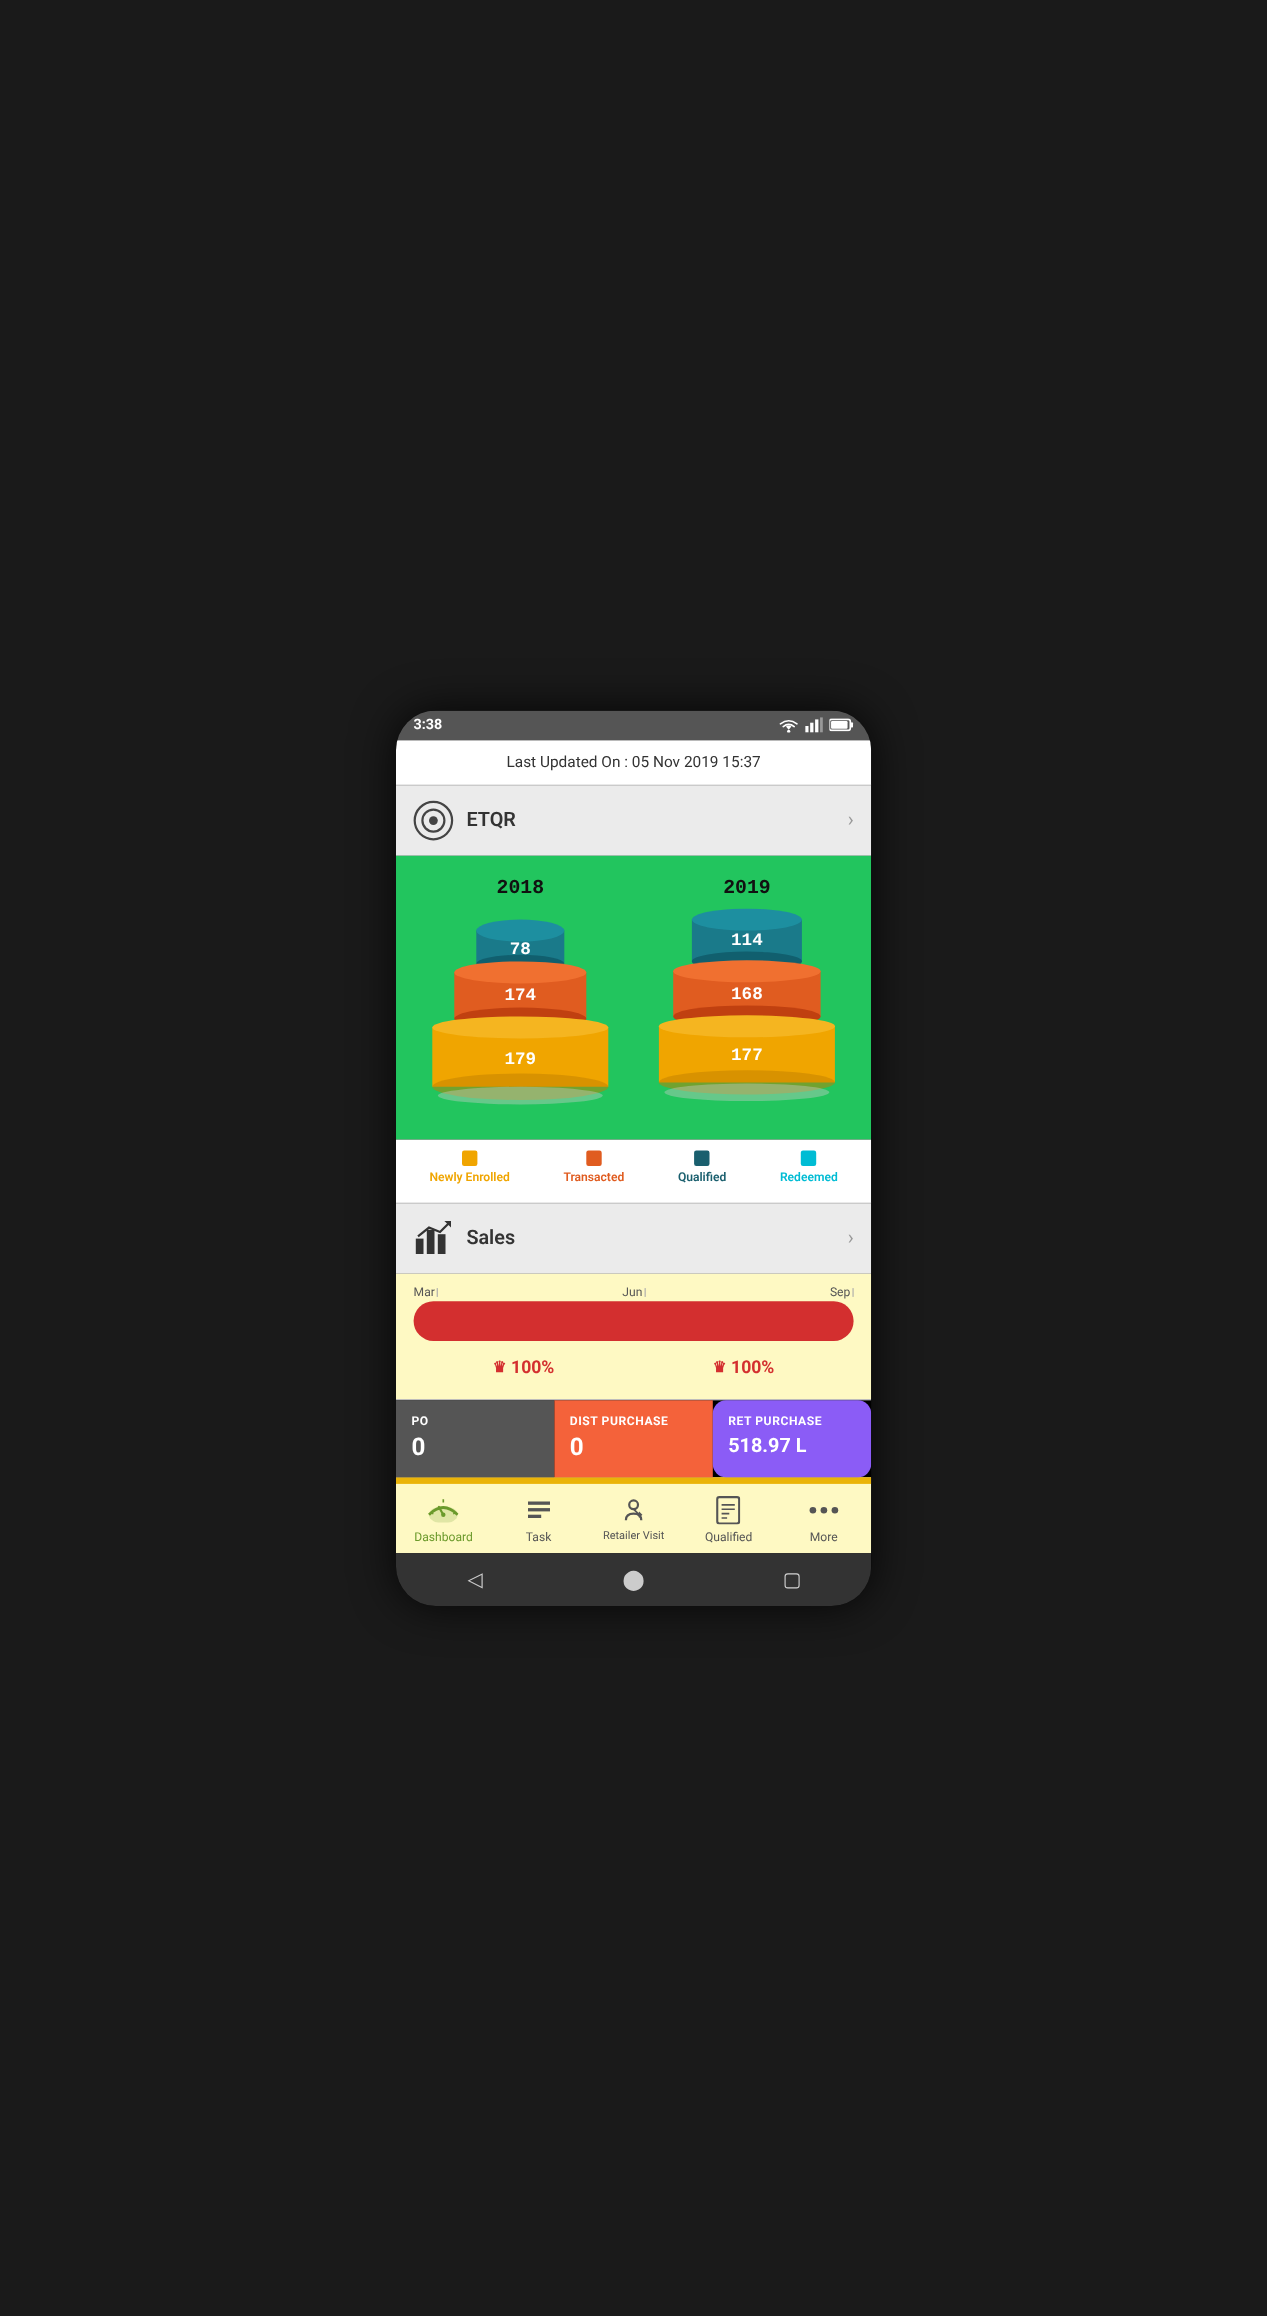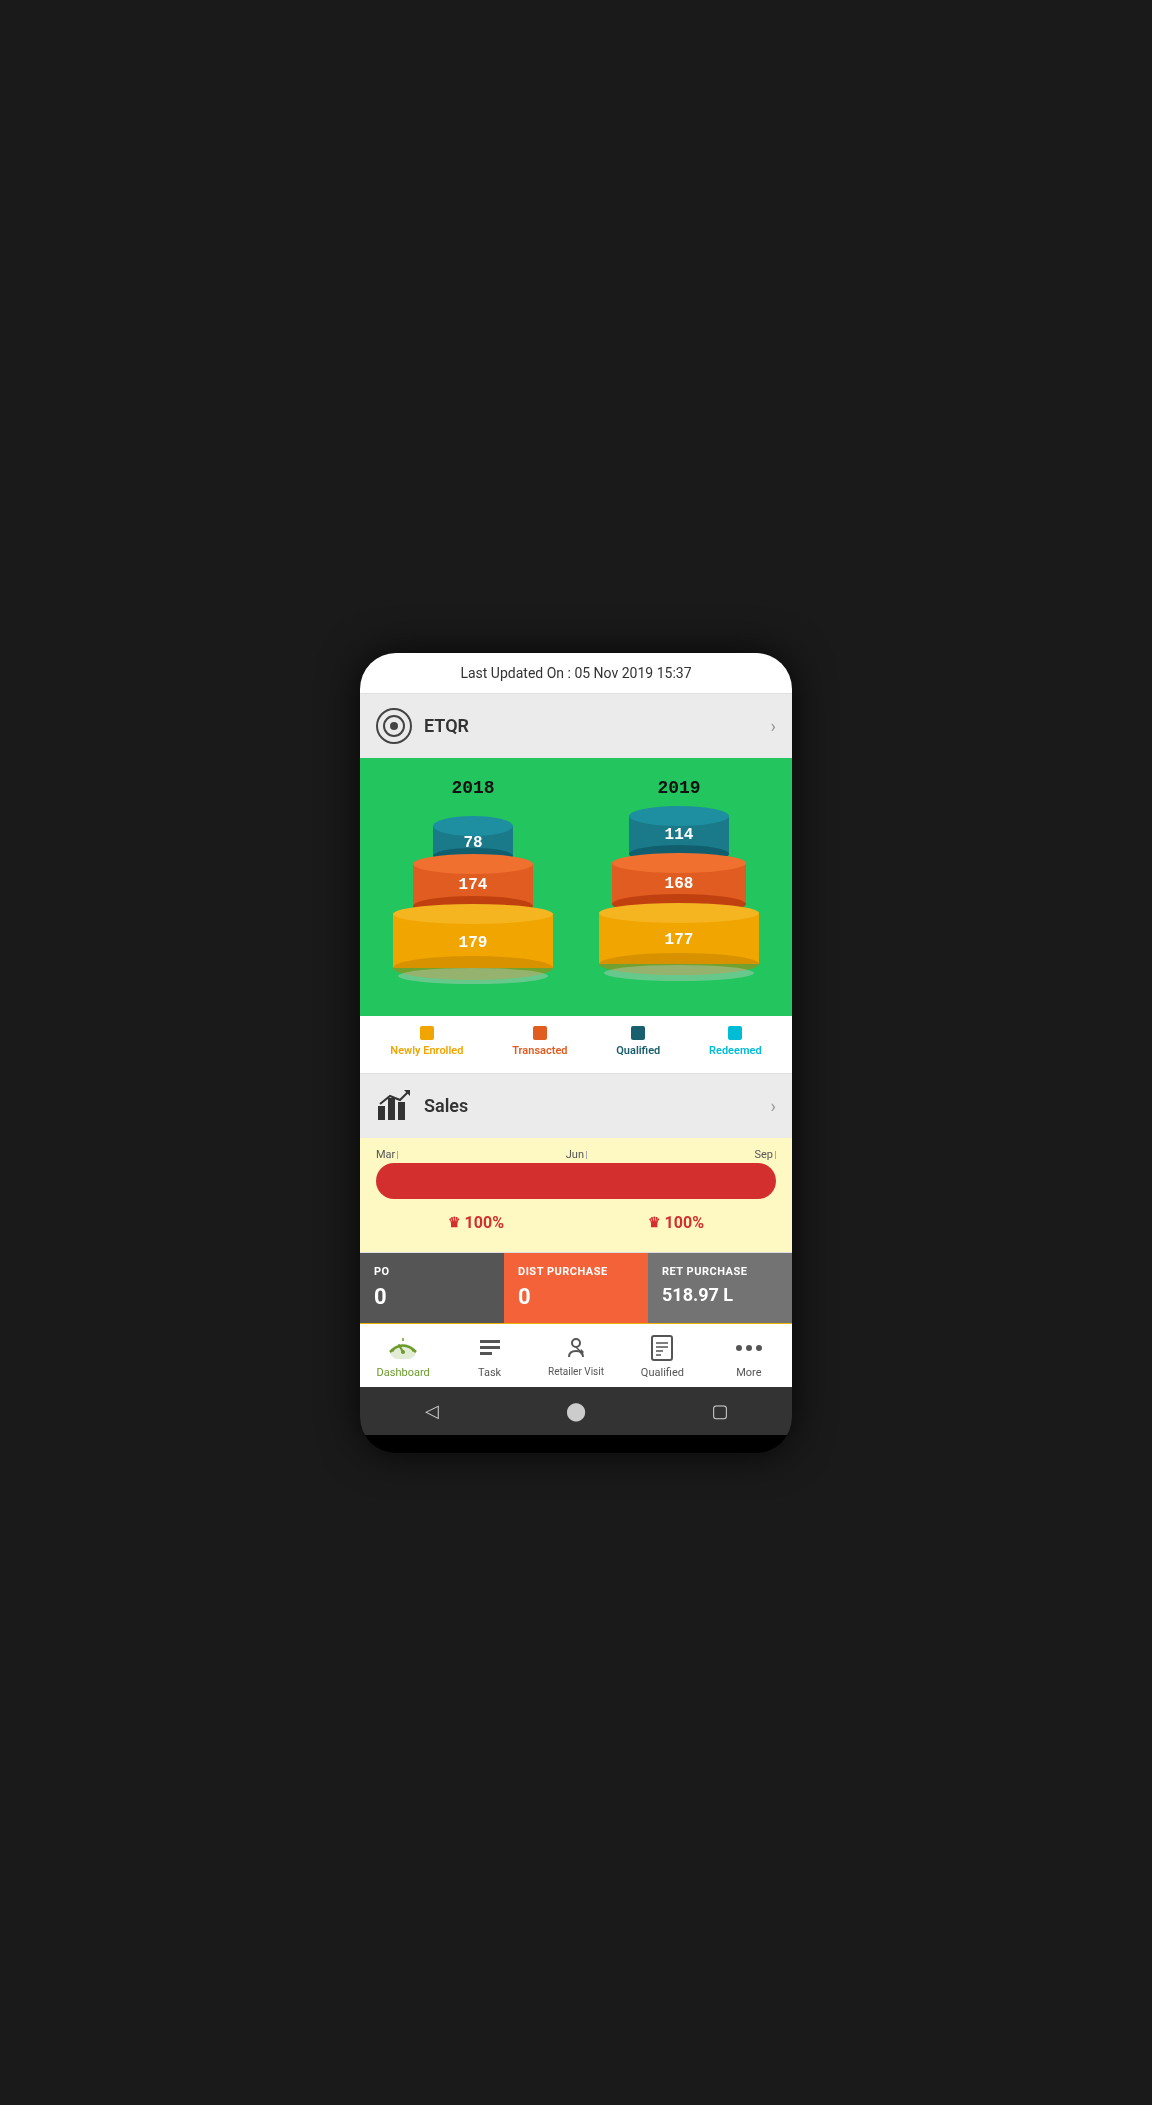--- a/index.html
+++ b/index.html
@@ -178,36 +178,36 @@
     }
     .stat-box {
       flex: 1;
       padding: 12px 14px 14px;
       display: flex;
       flex-direction: column;
       gap: 6px;
     }
     .stat-box:nth-child(1) { background: #555; }
     .stat-box:nth-child(2) { background: #f4623a; }
-    .stat-box:nth-child(3) { background: #737373; }
+    .stat-box:nth-child(3) { background: #8b5cf6; border-radius: 12px; }
     .stat-label {
       font-size: 11px;
       font-weight: bold;
       color: #fff;
       letter-spacing: 0.5px;
     }
     .stat-value {
       font-size: 22px;
       font-weight: bold;
       color: #fff;
     }
     .bottom-nav {
-      background: #ffffff;
-      display: flex;
-      border-top: 1px solid #eab308;
+      background: #fef9c3;
+      display: flex;
+      border-top: 6px solid #eab308;
     }
     .nav-item {
       flex: 1;
       display: flex;
       flex-direction: column;
       align-items: center;
       padding: 10px 4px 8px;
       cursor: pointer;
       gap: 4px;
     }
@@ -283,20 +283,46 @@
       background: #aaa;
       margin-left: 2px;
       vertical-align: middle;
     }
   </style>
 </head>
 <body>
 
 <div class="phone-frame">
 
+  <div class="status-bar">
+    <span>3:38</span>
+    <div class="status-icons">
+
+      <svg width="18" height="14" viewBox="0 0 18 14">
+        <path d="M9 11.5 L11.5 8.5 Q9 6.5 6.5 8.5 Z" fill="white"></path>
+        <path d="M9 11.5 Q12.5 8 15.5 10 L14 11.5 Q11.5 9.5 6.5 11.5 L5 10 Q8 8 9 11.5" fill="none"></path>
+        <path d="M4 8.5 Q9 4.5 14 8.5" stroke="white" stroke-width="1.5" fill="none" stroke-linecap="round"></path>
+        <path d="M1.5 6 Q9 0.5 16.5 6" stroke="white" stroke-width="1.5" fill="none" stroke-linecap="round"></path>
+        <circle cx="9" cy="13" r="1.5" fill="white"></circle>
+      </svg>
+
+      <svg width="16" height="14" viewBox="0 0 16 14">
+        <rect x="0" y="8" width="3" height="6" fill="white"></rect>
+        <rect x="4.5" y="5" width="3" height="9" fill="white"></rect>
+        <rect x="9" y="2" width="3" height="12" fill="white"></rect>
+        <rect x="13.5" y="0" width="3" height="14" fill="white" opacity="0.4"></rect>
+      </svg>
+
+      <svg width="22" height="12" viewBox="0 0 22 12">
+        <rect x="0" y="1" width="19" height="10" rx="2" fill="none" stroke="white" stroke-width="1.5"></rect>
+        <rect x="19.5" y="3.5" width="2" height="5" rx="1" fill="white"></rect>
+        <rect x="1.5" y="2.5" width="15" height="7" rx="1" fill="white"></rect>
+      </svg>
+    </div>
+  </div>
 
 
   <div class="last-updated">
     <span>Last Updated On : 05 Nov 2019 15:37</span>
   </div>
 
   <div class="section-header">
     <div class="section-header-left">
 
       <div class="target-icon">

